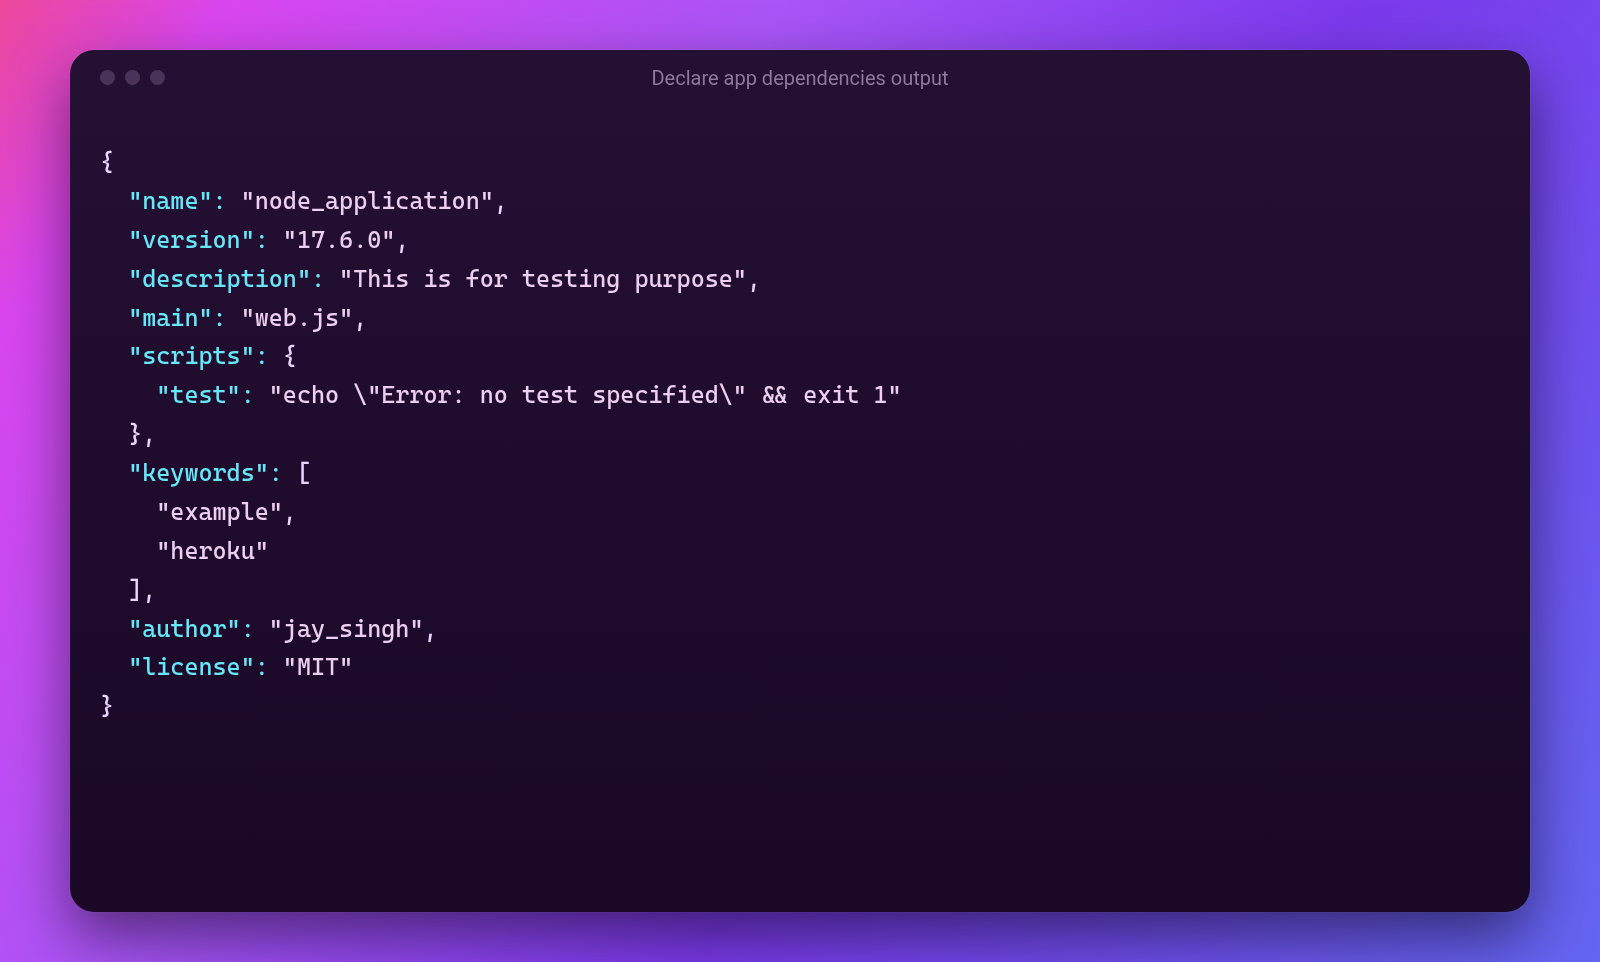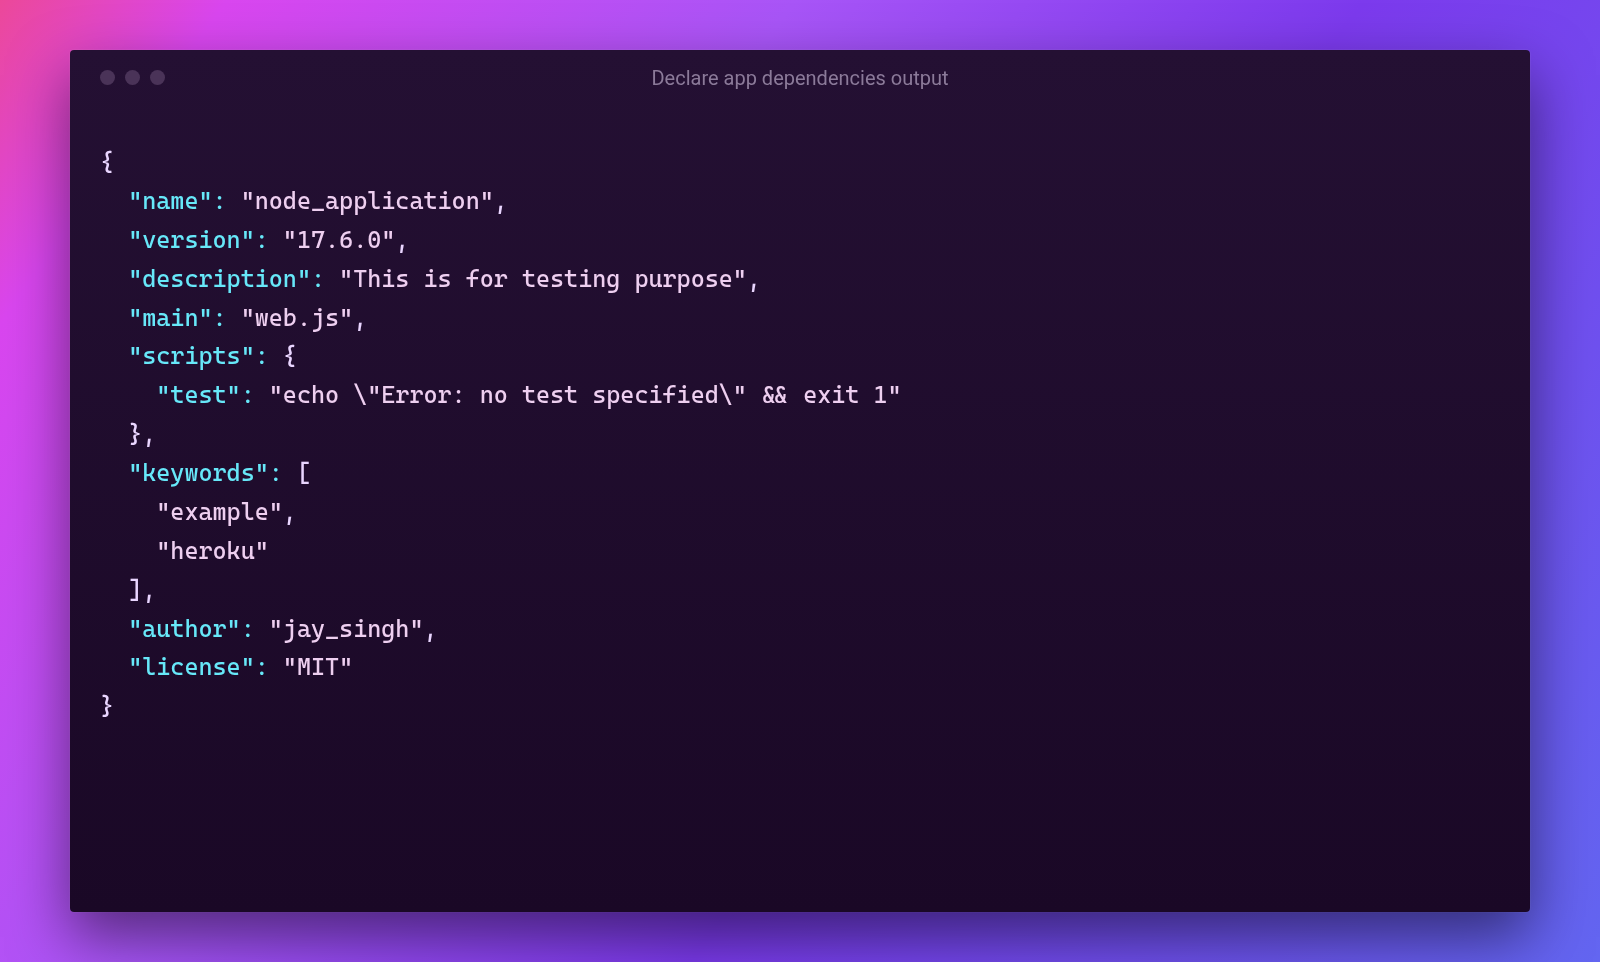--- a/index.html
+++ b/index.html
@@ -19,21 +19,21 @@
       justify-content: center;
       padding: 50px 70px;
       font-family: ui-monospace, 'SF Mono', 'Cascadia Code', 'Roboto Mono', Menlo, Consolas, monospace;
     }
     
     .terminal-window {
       width: 100%;
       height: 100%;
       background: #1e0a2e;
       background: linear-gradient(180deg, #241033 0%, #1a0826 100%);
-      border-radius: 4px;
+      border-radius: 24px;
       box-shadow: 0 25px 60px rgba(0, 0, 0, 0.5), 0 0 0 1px rgba(255, 255, 255, 0.05);
       display: flex;
       flex-direction: column;
       overflow: hidden;
     }
     
     .titlebar {
       display: flex;
       align-items: center;
       padding: 20px 30px 18px 30px;

